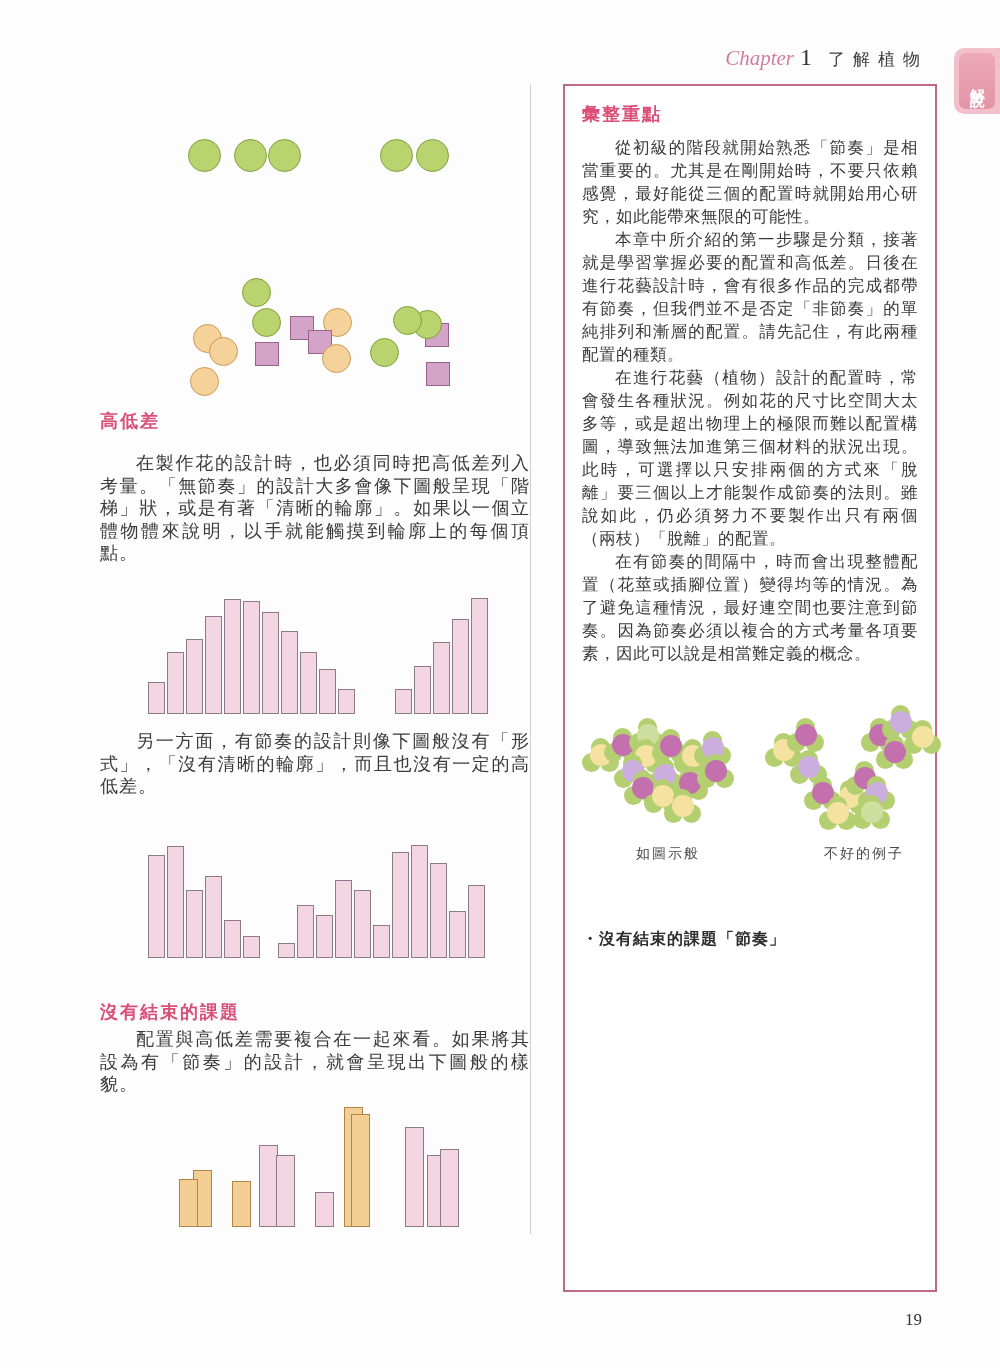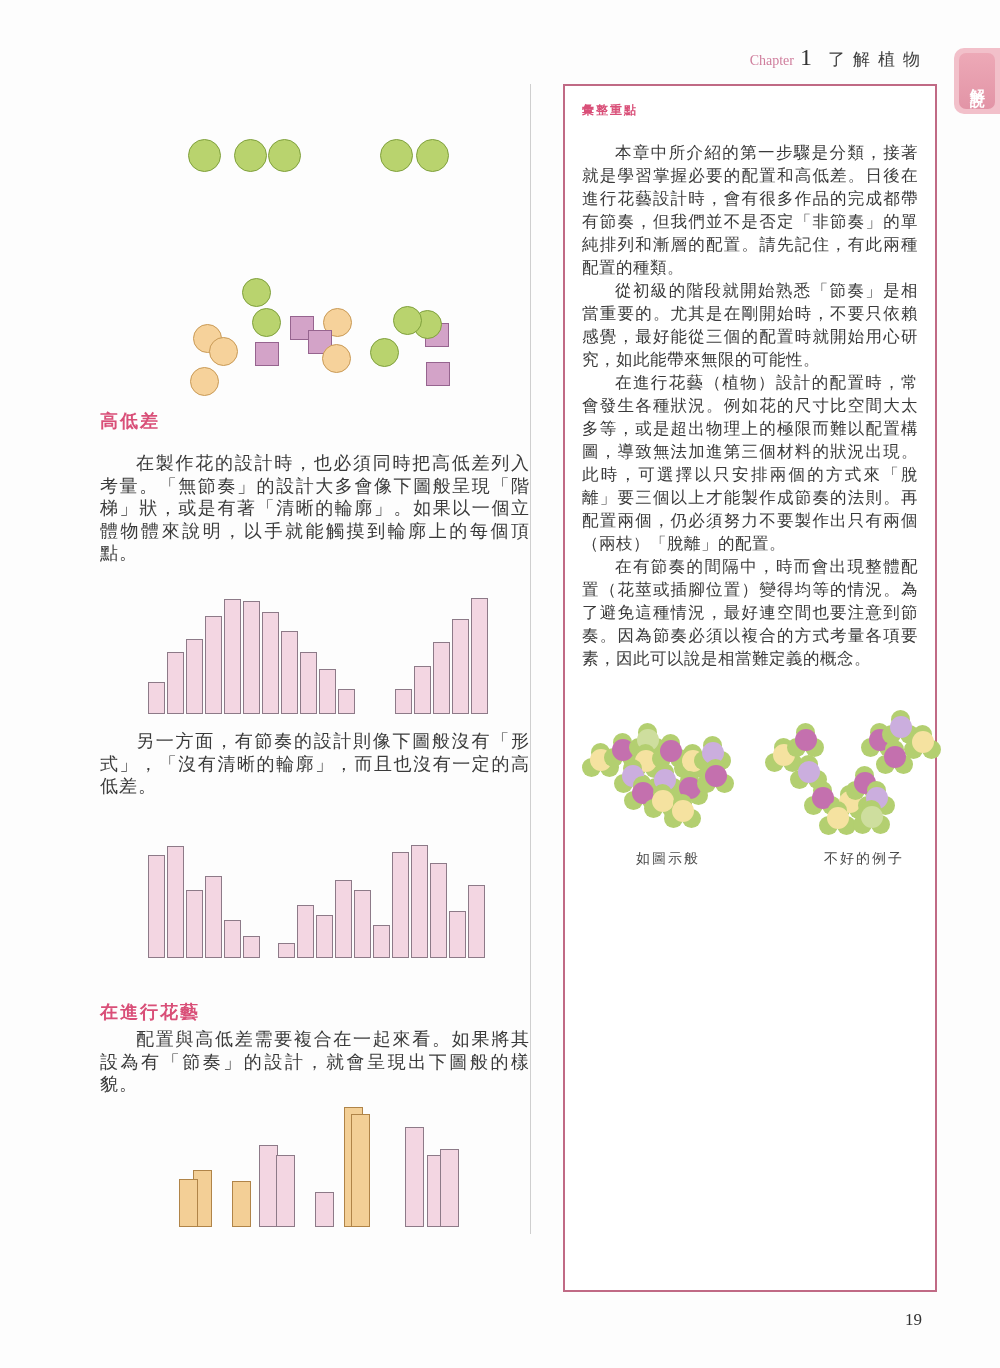--- a/index.html
+++ b/index.html
@@ -1,20 +1,20 @@
 <!DOCTYPE html>
 <html><head>
 <meta charset="utf-8">
 <style>
   html,body{margin:0;padding:0;background:#e8e8e8;}
   .page{position:relative;width:1000px;height:1368px;background:#fdfdfd;overflow:hidden;
         font-family:"Liberation Serif",serif;color:#3a3a3a;}
   
   .chapter-header{position:absolute;top:44px;right:72px;display:flex;align-items:baseline;}
-  .chapter-label{color:#cf7d9c;font-size:14px;}
+  .chapter-label{font-style:italic;color:#cf7d9c;font-size:21px;}
   .chapter-num{font-size:24px;color:#333;margin-left:6px;}
   .chapter-title{font-size:17px;letter-spacing:8px;color:#3d3d3d;margin-left:16px;font-family:"Liberation Sans",sans-serif;}
   .side-tab{position:absolute;top:48px;right:0;width:46px;height:66px;background:#f2c0ca;
             border-radius:10px 0 0 10px;padding:0;display:flex;align-items:center;justify-content:center;}
   .side-tab-inner{width:36px;height:56px;background:linear-gradient(180deg,#eda9b7,#e294a6);
             border-radius:7px;display:flex;align-items:center;justify-content:center;}
   .side-tab-text{writing-mode:vertical-rl;color:#ffffff;font-size:15px;letter-spacing:5px;
             font-family:"Liberation Sans",sans-serif;font-weight:bold;}
   .divider{position:absolute;left:530px;top:84px;width:1px;height:1150px;background:#cfcfcf;}
   
@@ -31,22 +31,22 @@
   
   .chart{position:absolute;display:flex;align-items:flex-end;}
   .chart0{left:148px;top:596px;height:118px;}
   .chart1{left:148px;top:845px;height:113px;}
   .chart2{left:179px;top:1107px;height:120px;}
   .bar-group{display:flex;align-items:flex-end;}
   .bar{border:1px solid;box-sizing:border-box;position:relative;}
   
   .summary-box{position:absolute;left:563px;top:84px;width:374px;height:1208px;border:2px solid #c06a85;
                background:#ffffff;box-sizing:border-box;padding:14px 17px;}
-  .box-heading{color:#d94f78;font-size:12px;font-weight:bold;font-family:"Liberation Sans",sans-serif;
-               letter-spacing:2px;margin:2px 0 22px;}
+  .box-heading{color:#d94f78;font-size:18px;font-weight:bold;font-family:"Liberation Sans",sans-serif;
+               letter-spacing:2px;margin:2px 0 10px;}
   .box-para{font-size:16.5px;line-height:23px;letter-spacing:0.5px;text-indent:2em;
             text-align:justify;margin:0;}
   .sub-heading{font-size:16px;font-weight:bold;color:#2e2e2e;font-family:"Liberation Sans",sans-serif;
             margin:0 0 6px;letter-spacing:1px;}
   .sub1{margin-top:44px;} .sub2{margin-top:54px;} .sub3{margin-top:50px;}
   
   .flower-figure{position:relative;height:168px;margin-top:46px;}
   .flower-cluster{position:absolute;}
   .cluster-good{left:6px;top:2px;width:160px;height:120px;}
   .cluster-bad{left:186px;top:-4px;width:172px;height:142px;}
@@ -151,21 +151,21 @@
         <div class="bar" style="width: 17px; height: 68px; background: rgb(243, 214, 226); border-color: rgb(141, 122, 136);"></div>
         <div class="bar" style="width: 17px; height: 33px; background: rgb(243, 214, 226); border-color: rgb(141, 122, 136);"></div>
         <div class="bar" style="width: 17px; height: 106px; background: rgb(243, 214, 226); border-color: rgb(141, 122, 136);"></div>
         <div class="bar" style="width: 17px; height: 113px; background: rgb(243, 214, 226); border-color: rgb(141, 122, 136);"></div>
         <div class="bar" style="width: 17px; height: 95px; background: rgb(243, 214, 226); border-color: rgb(141, 122, 136);"></div>
         <div class="bar" style="width: 17px; height: 47px; background: rgb(243, 214, 226); border-color: rgb(141, 122, 136);"></div>
         <div class="bar" style="width: 17px; height: 73px; background: rgb(243, 214, 226); border-color: rgb(141, 122, 136);"></div>
       </div>
     </div>
 
-  <h3 class="sec-heading" style="top:1000px">在進行花藝</h3>
+  <h3 class="sec-heading" style="top:1000px">沒有結束的課題</h3>
   <p class="left-para" style="top:1028px">配置與高低差需要複合在一起來看。如果將其設為有「節奏」的設計，就會呈現出下圖般的樣貌。</p>
 
   <div class="chart chart2">
       <div class="bar-group" style="gap: 0px; margin-left: 0px;">
         <div class="bar" style="width: 19px; height: 48px; z-index: 1; background: rgb(243, 207, 150); border-color: rgb(176, 132, 72);"></div>
         <div class="bar" style="width: 19px; height: 57px; margin-left: -5px; background: rgb(243, 207, 150); border-color: rgb(176, 132, 72);"></div>
       </div>
       <div class="bar-group" style="gap: 0px; margin-left: 20px;">
         <div class="bar" style="width: 19px; height: 46px; background: rgb(243, 207, 150); border-color: rgb(176, 132, 72);"></div>
         <div class="bar" style="width: 19px; height: 82px; margin-left: 8px; background: rgb(243, 214, 226); border-color: rgb(141, 122, 136);"></div>
@@ -178,24 +178,24 @@
       </div>
       <div class="bar-group" style="gap: 0px; margin-left: 35px;">
         <div class="bar" style="width: 19px; height: 100px; background: rgb(243, 214, 226); border-color: rgb(141, 122, 136);"></div>
         <div class="bar" style="width: 19px; height: 72px; margin-left: 3px; background: rgb(243, 214, 226); border-color: rgb(141, 122, 136);"></div>
         <div class="bar" style="width: 19px; height: 78px; margin-left: -6px; background: rgb(243, 214, 226); border-color: rgb(141, 122, 136);"></div>
       </div>
     </div>
 
   <div class="summary-box">
     <h3 class="box-heading">彙整重點</h3>
+    <p class="box-para">從初級的階段就開始熟悉「節奏」是相當重要的。尤其是在剛開始時，不要只依賴感覺，最好能從三個的配置時就開始用心研究，如此能帶來無限的可能性。</p>
     <p class="box-para">本章中所介紹的第一步驟是分類，接著就是學習掌握必要的配置和高低差。日後在進行花藝設計時，會有很多作品的完成都帶有節奏，但我們並不是否定「非節奏」的單純排列和漸層的配置。請先記住，有此兩種配置的種類。</p>
-    <p class="box-para">從初級的階段就開始熟悉「節奏」是相當重要的。尤其是在剛開始時，不要只依賴感覺，最好能從三個的配置時就開始用心研究，如此能帶來無限的可能性。</p>
-
-    <p class="box-para">在進行花藝（植物）設計的配置時，常會發生各種狀況。例如花的尺寸比空間大太多等，或是超出物理上的極限而難以配置構圖，導致無法加進第三個材料的狀況出現。此時，可選擇以只安排兩個的方式來「脫離」要三個以上才能製作成節奏的法則。再配置兩個，仍必須努力不要製作出只有兩個（兩枝）「脫離」的配置。</p>
+
+    <p class="box-para">在進行花藝（植物）設計的配置時，常會發生各種狀況。例如花的尺寸比空間大太多等，或是超出物理上的極限而難以配置構圖，導致無法加進第三個材料的狀況出現。此時，可選擇以只安排兩個的方式來「脫離」要三個以上才能製作成節奏的法則。雖說如此，仍必須努力不要製作出只有兩個（兩枝）「脫離」的配置。</p>
 
     <p class="box-para">在有節奏的間隔中，時而會出現整體配置（花莖或插腳位置）變得均等的情況。為了避免這種情況，最好連空間也要注意到節奏。因為節奏必須以複合的方式考量各項要素，因此可以說是相當難定義的概念。</p>
 
     <div class="flower-figure">
       <div class="flower-cluster cluster-good">
           <div class="flower" style="left: -6px; top: 25px;">
             <span class="petal p1" style="background: rgb(179, 207, 112);"></span>
             <span class="petal p2" style="background: rgb(179, 207, 112);"></span>
             <span class="petal p3" style="background: rgb(179, 207, 112);"></span>
             <span class="flower-center" style="background: rgb(245, 226, 160);"></span>
@@ -356,16 +356,17 @@
             <span class="petal p1" style="background: rgb(179, 207, 112);"></span>
             <span class="petal p2" style="background: rgb(179, 207, 112);"></span>
             <span class="petal p3" style="background: rgb(179, 207, 112);"></span>
             <span class="flower-center" style="background: rgb(206, 222, 158);"></span>
           </div>
         </div>
       <div class="flower-caption caption-good">如圖示般</div>
       <div class="flower-caption caption-bad">不好的例子</div>
     </div>
 
+    <h4 class="sub-heading sub3">・沒有結束的課題「節奏」</h4>
   </div>
 
   <div class="page-number">19</div>
 </div>
 
 </body></html>

